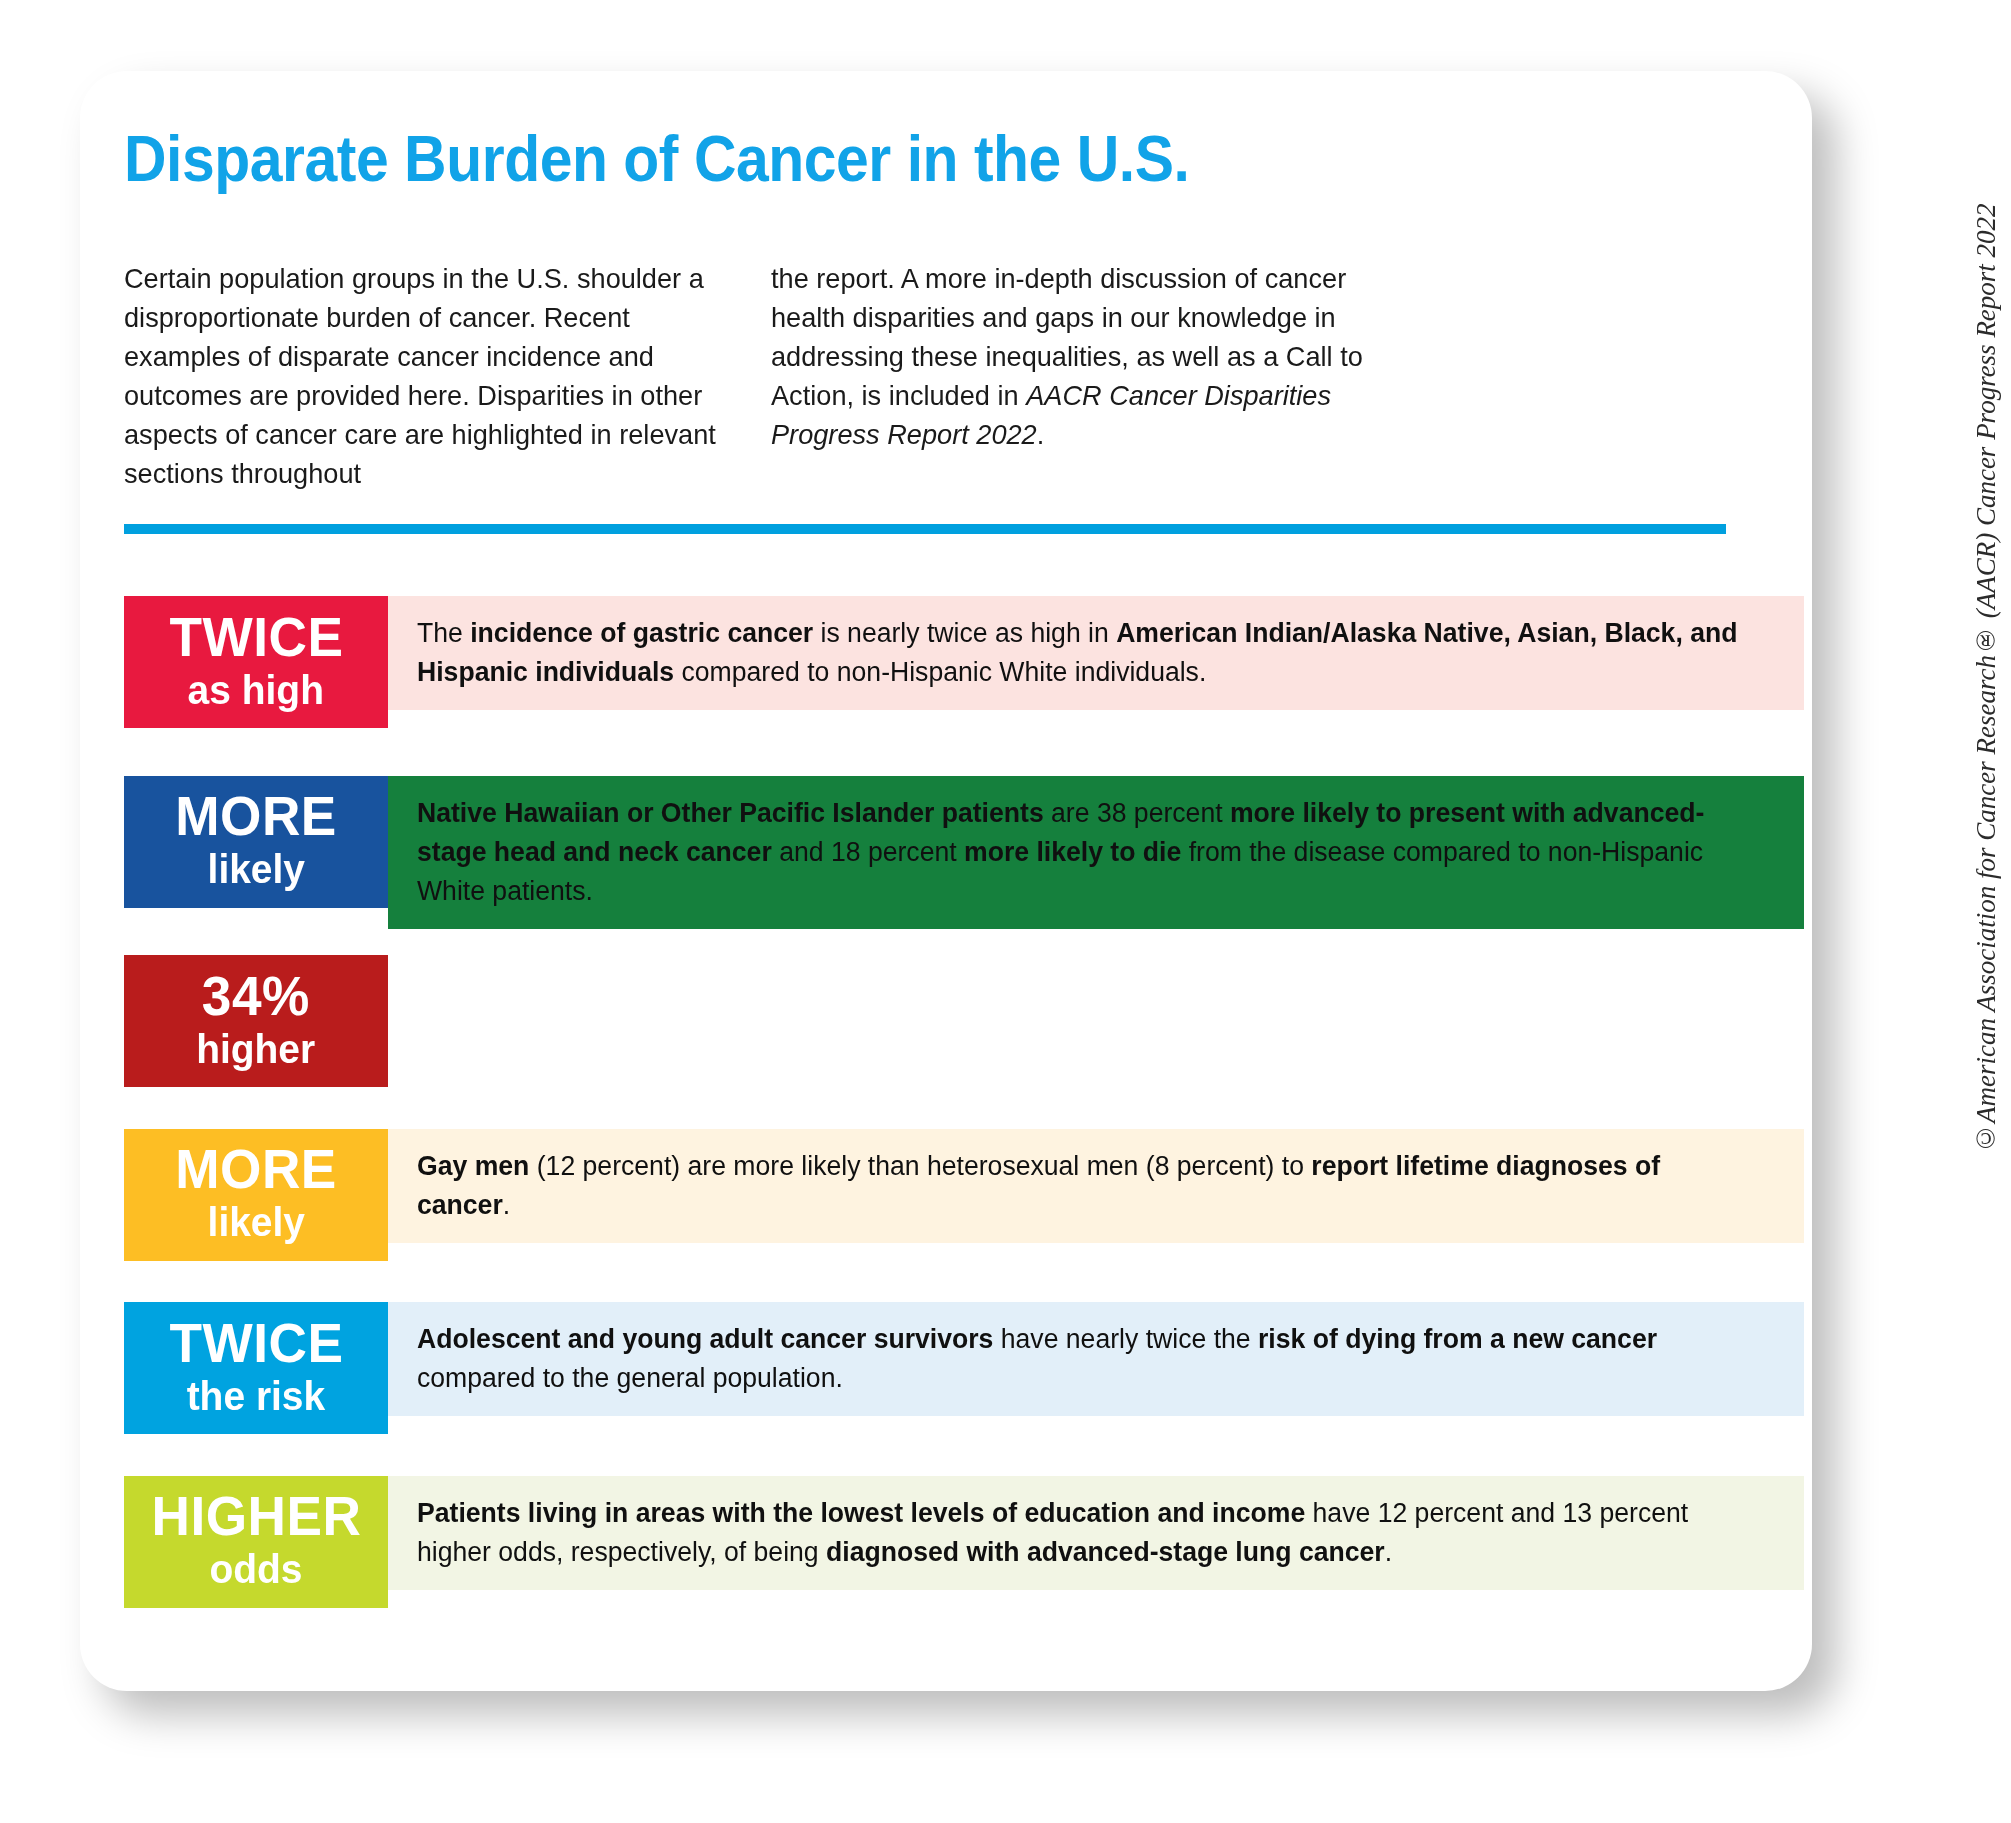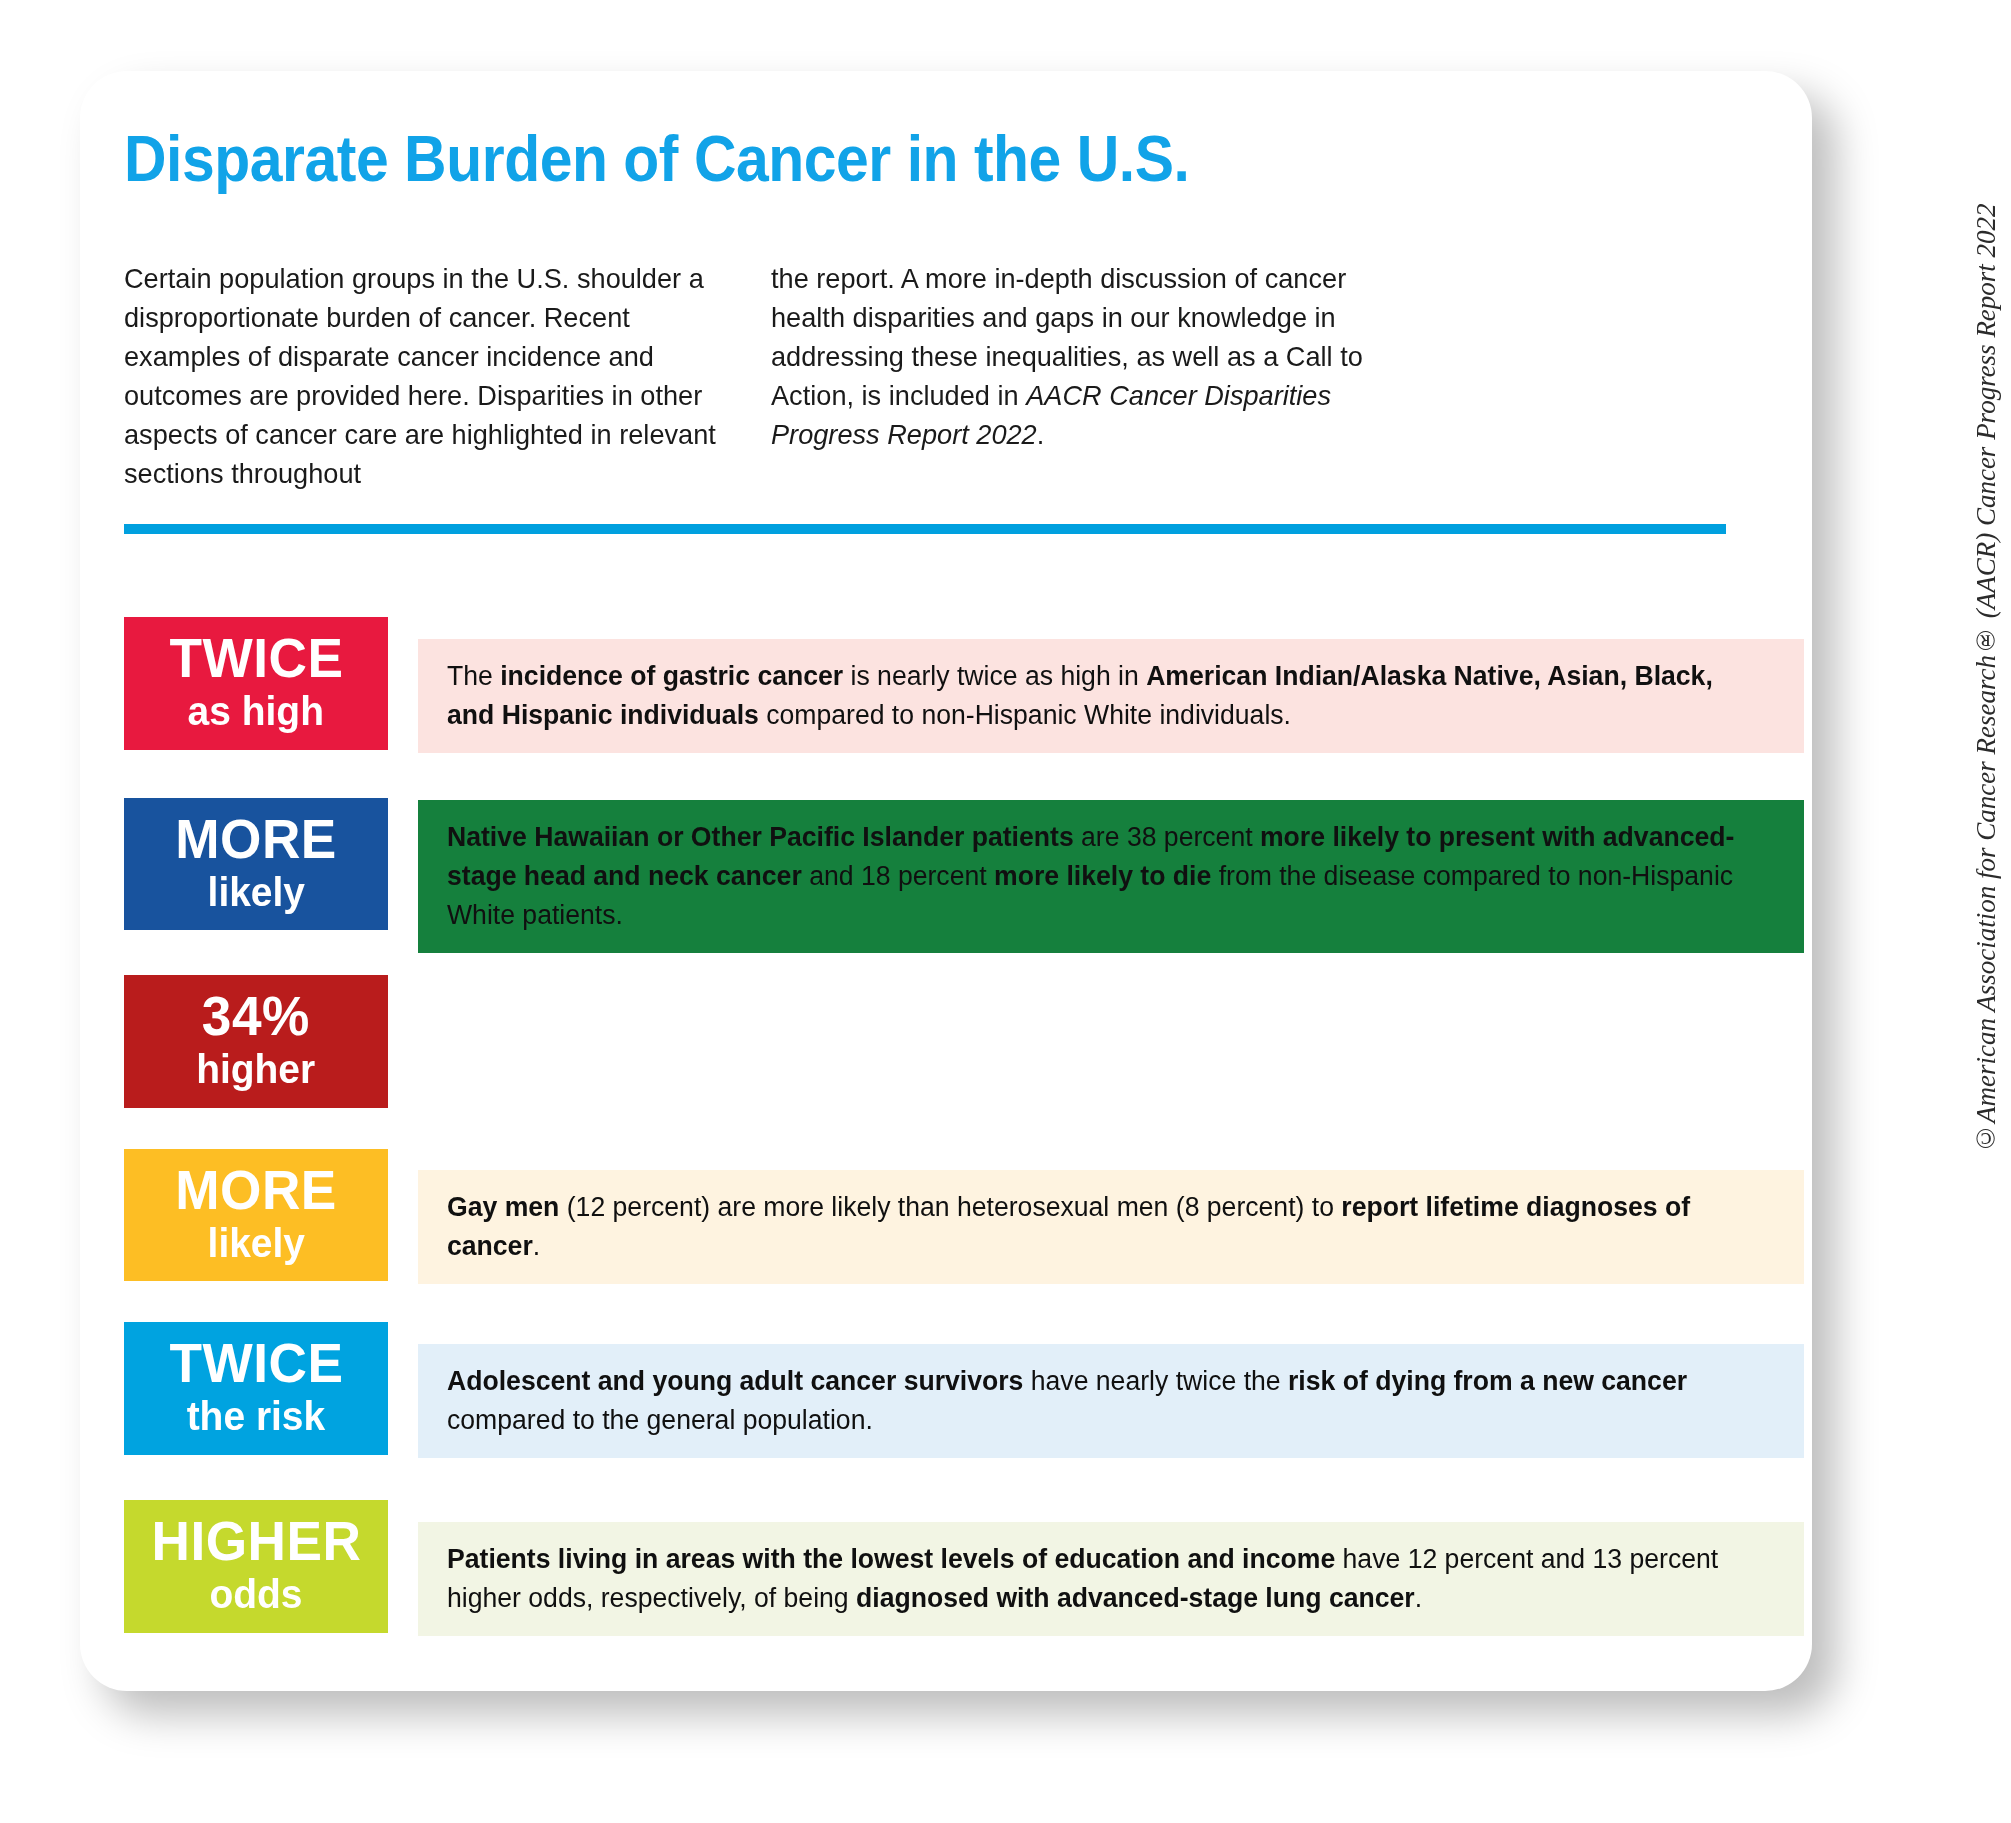--- a/index.html
+++ b/index.html
@@ -83,23 +83,22 @@
 
   
   #rows {
     position: absolute;
     left: 44px;
     top: 525px;
     width: 1680px;
   }
   .row {
     display: flex;
-    align-items: center;
+    align-items: flex-start;
     margin-bottom: 4.5px;
-    gap: 30px;
   }
   .row:last-child { margin-bottom: 0; }
 
   .row-label {
     width: 264px;
     flex: 0 0 264px;
     color: #ffffff;
     display: flex;
     flex-direction: column;
     align-items: center;
@@ -123,21 +122,20 @@
     line-height: 51px;
     transform: scaleX(0.95);
   }
 
   .row-body {
     flex: 1 1 auto;
     display: flex;
     align-items: center;
     padding: 18px 31px 18px 29px;
     box-sizing: border-box;
-    margin-top: 24px;
   }
   .body-text {
     color: #101010;
     font-size: 27px;
     line-height: 39px;
     font-family: "Liberation Sans Narrow", "Liberation Sans", sans-serif;
     transform: scaleX(0.985);
     transform-origin: left center;
   }
   .body-text b { font-weight: 700; }

